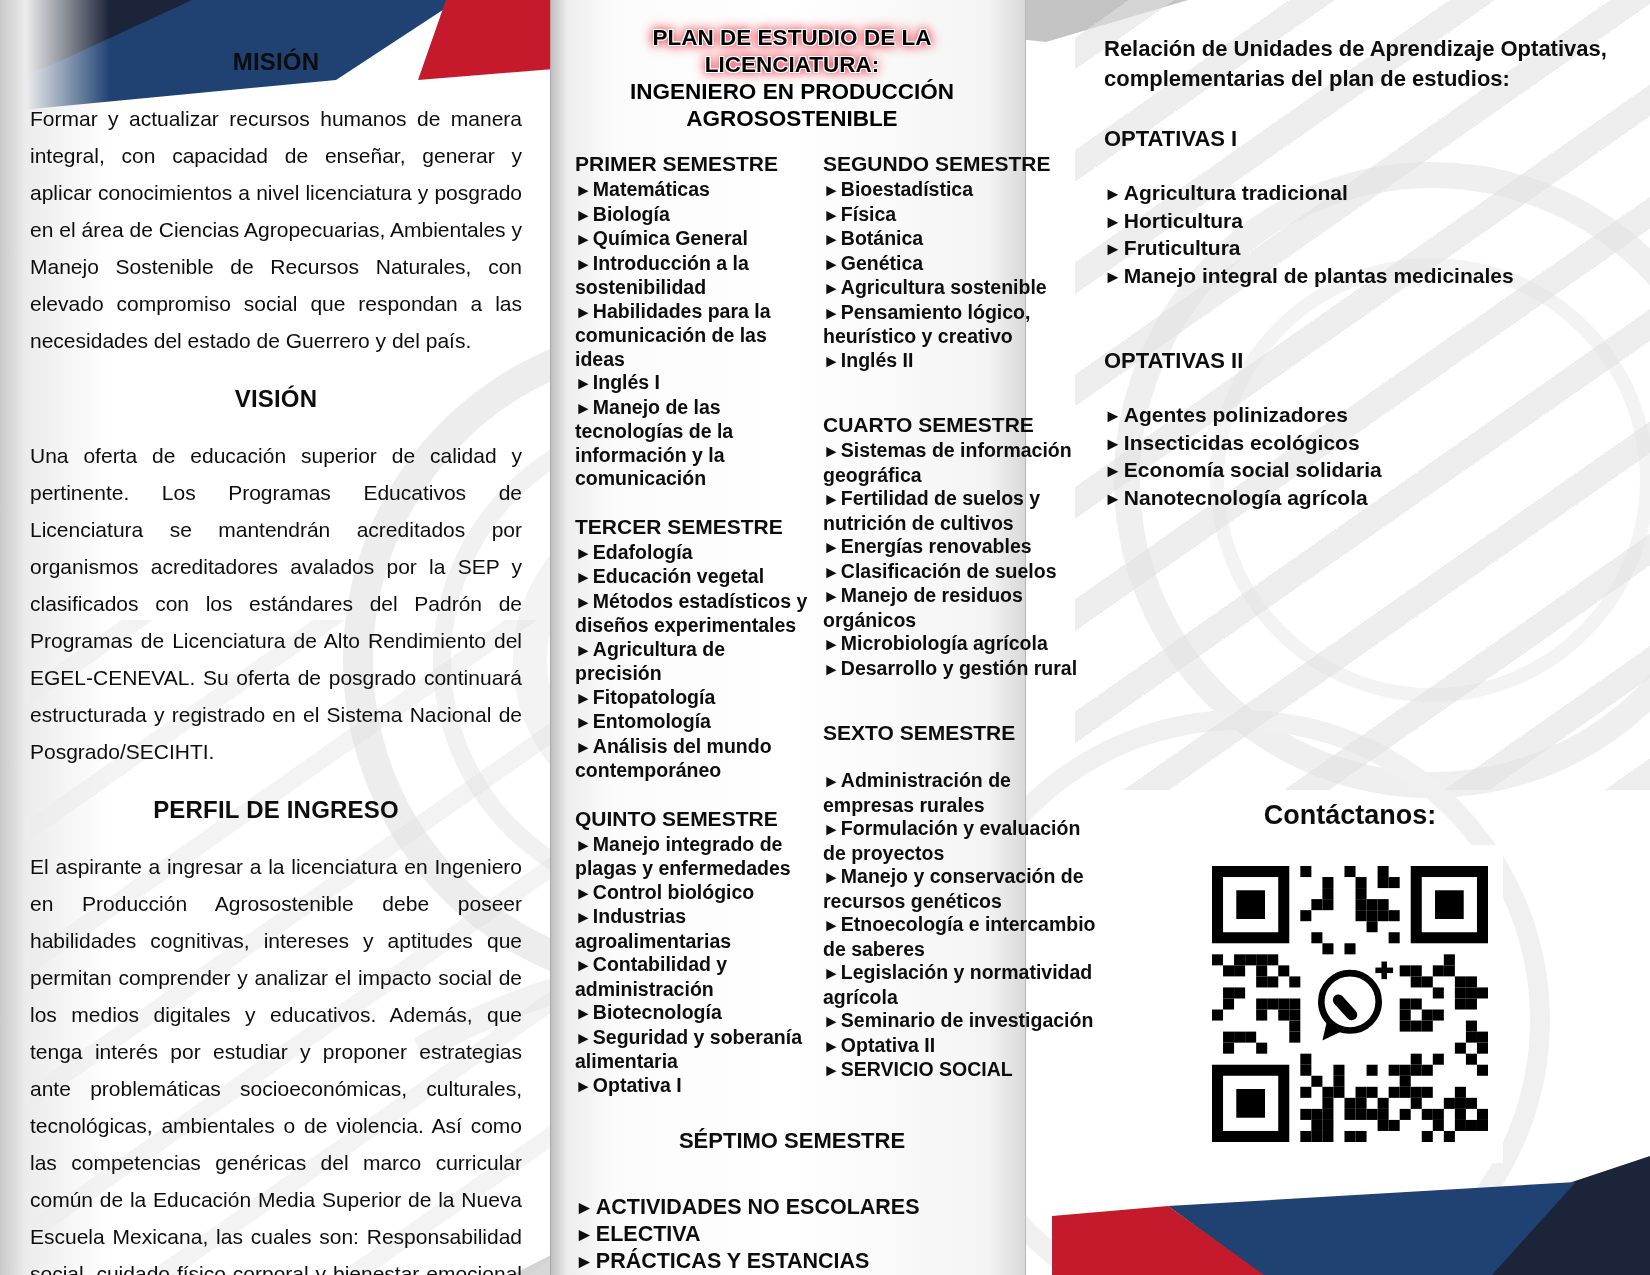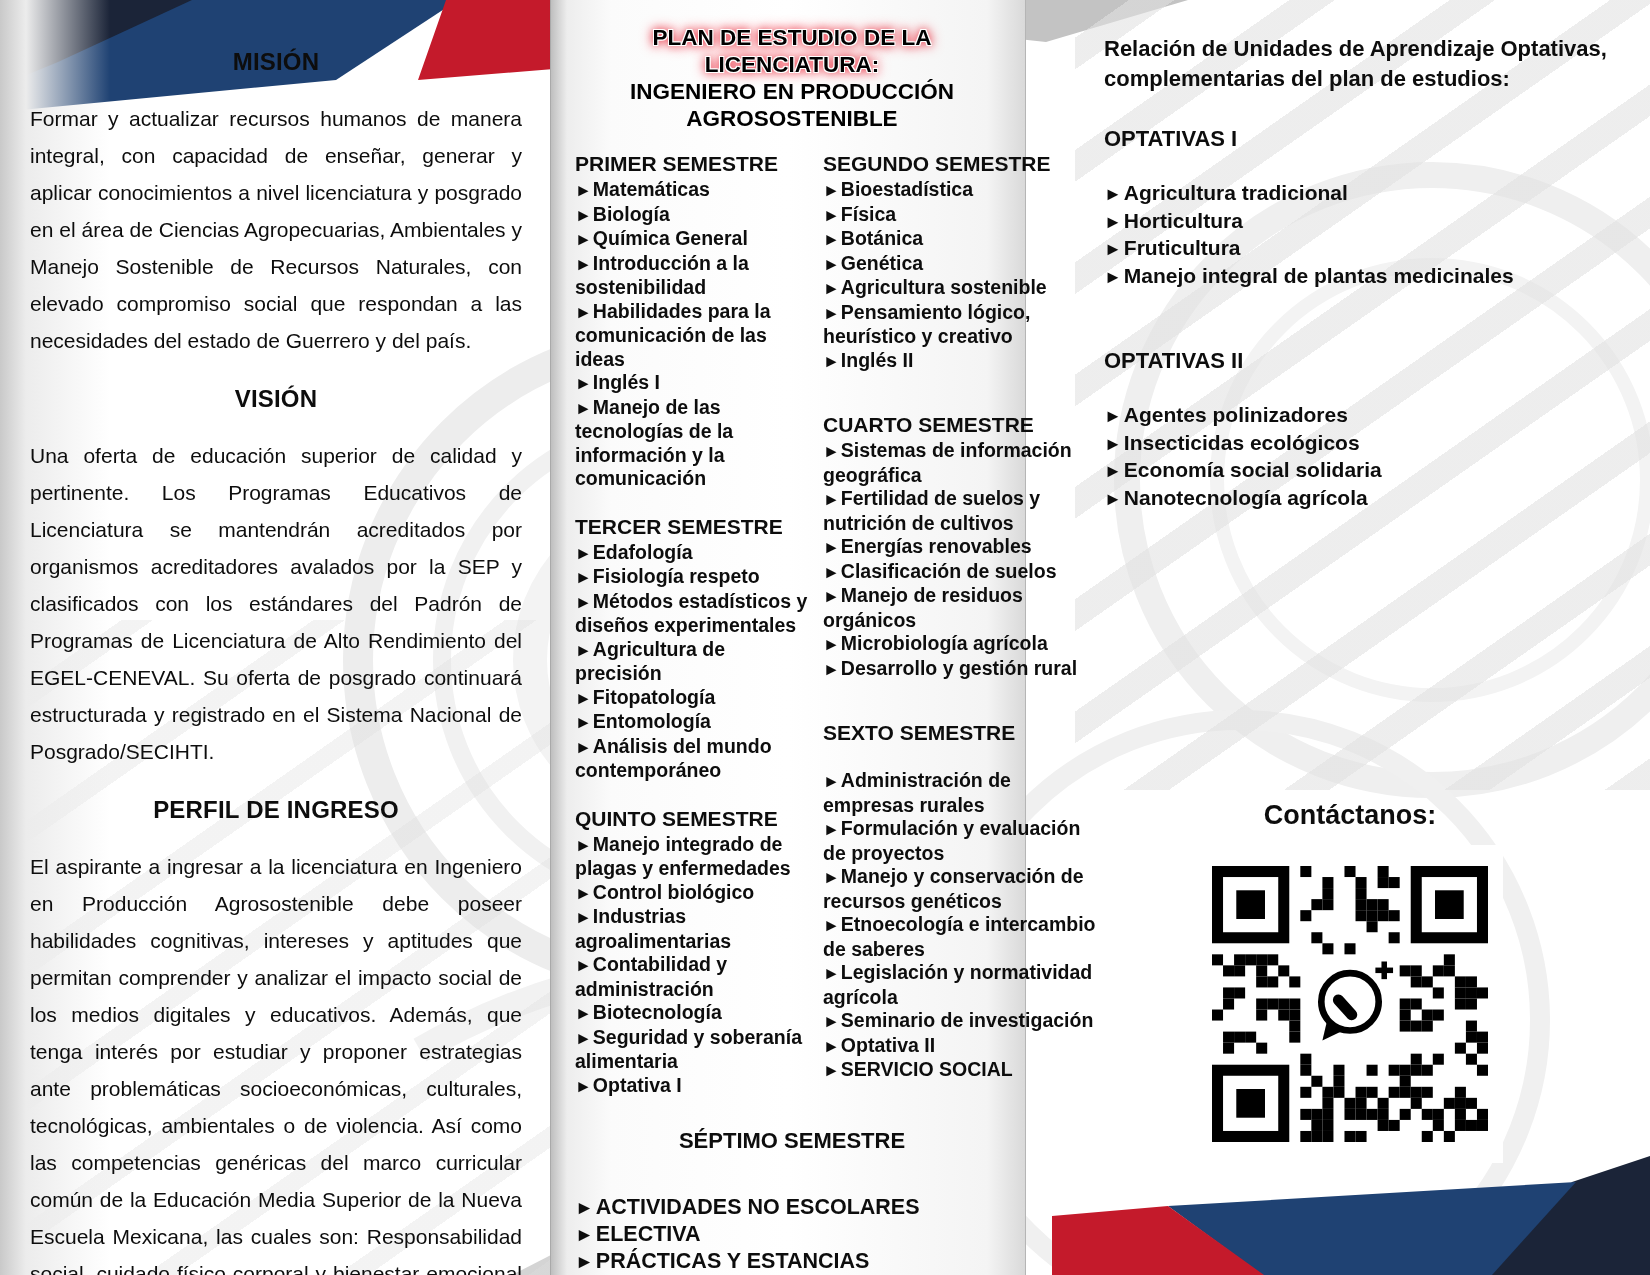--- a/index.html
+++ b/index.html
@@ -148,21 +148,21 @@
             <li>Introducción a la sostenibilidad</li>
             <li>Habilidades para la comunicación de las ideas</li>
             <li>Inglés I</li>
             <li>Manejo de las tecnologías de la información y la comunicación</li>
           </ul>
       </div>
       <div class="sem-block">
         <h3>TERCER SEMESTRE</h3>
         <ul>
             <li>Edafología</li>
-            <li>Fisiología respeto</li>
+            <li>Educación vegetal</li>
             <li>Métodos estadísticos y diseños experimentales</li>
             <li>Agricultura de precisión</li>
             <li>Fitopatología</li>
             <li>Entomología</li>
             <li>Análisis del mundo contemporáneo</li>
           </ul>
       </div>
       <div class="sem-block">
         <h3>QUINTO SEMESTRE</h3>
         <ul>

